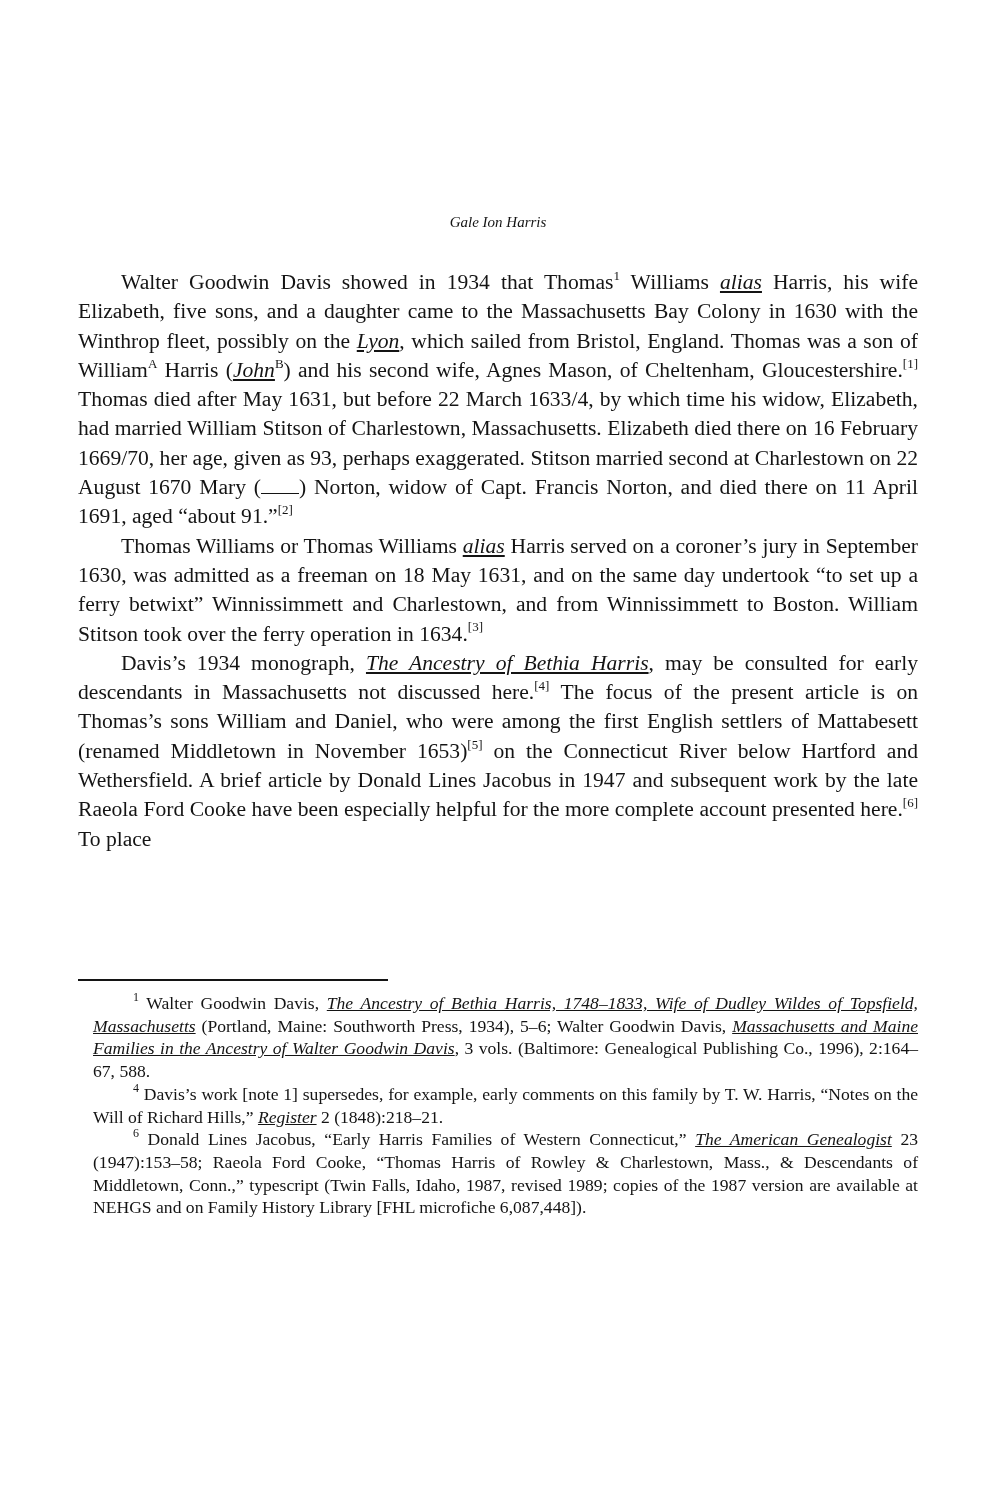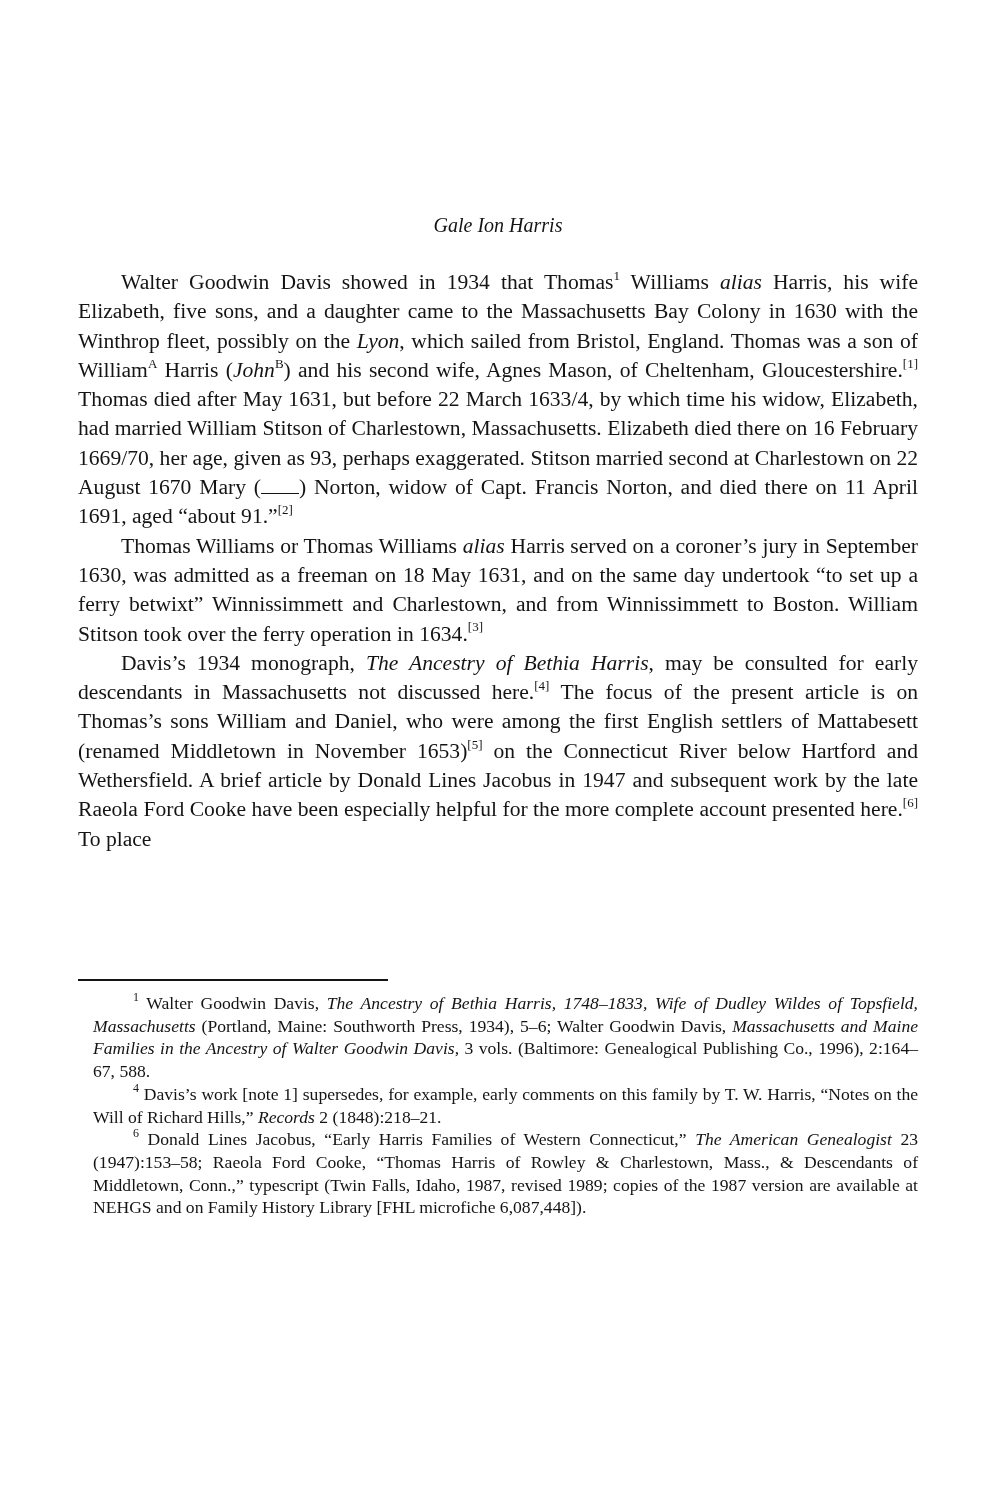--- a/index.html
+++ b/index.html
@@ -3,47 +3,47 @@
 <meta charset="utf-8">
 <style>
   html, body { margin: 0; padding: 0; background: #ffffff; }
   body { width: 1000px; height: 1508px; position: relative; overflow: hidden;
          font-family: "Liberation Serif", "DejaVu Serif", serif; color: #141414; }
   .page { position: absolute; left: 78px; top: 0; width: 840px; }
   .title { position: absolute; top: 120px; left: 0; width: 840px; text-align: center;
            font-size: 26px; line-height: 34px; letter-spacing: 0.1px; }
   .title sup { font-size: 15px; vertical-align: 0; position: relative; top: -11px; }
   .author { position: absolute; top: 214px; left: 0; width: 840px; text-align: center;
-            font-size: 20px; font-style: italic; }
+            font-size: 15px; font-style: italic; }
   .body { position: absolute; top: 268px; left: 0; width: 840px; font-size: 21.6px;
           line-height: 29.3px; text-align: justify; }
   .body p { margin: 0; text-indent: 43px; }
   sup.fn { font-size: 13px; line-height: 0; position: relative; top: -1px; vertical-align: super; }
   .rule { position: absolute; top: 979px; left: 0; width: 310px; height: 2px; background: #141414; }
   .notes { position: absolute; top: 992px; left: 0; width: 840px; font-size: 17.6px;
            line-height: 22.7px; text-align: justify; }
   .notes p { margin: 0 0 0 15px; text-indent: 40px; }
   .notes sup.fn { font-size: 12px; }
   .blank { display: inline-block; width: 38px; border-bottom: 1.5px solid #141414; height: 16px; vertical-align: baseline; }
-  i { font-style: italic; }
+  i { font-style: italic; text-decoration: underline; }
 </style>
 </head>
 <body>
 
 <div class="page">
   <div class="title">
   </div>
   <div class="author">Gale Ion Harris</div>
 
   <div class="body">
     <p>Walter Goodwin Davis showed in 1934 that Thomas<sup class="fn">1</sup> Williams <i>alias</i> Harris, his wife Elizabeth, five sons, and a daughter came to the Massachusetts Bay Colony in 1630 with the Winthrop fleet, possibly on the <i>Lyon</i>, which sailed from Bristol, England. Thomas was a son of William<sup class="fn">A</sup> Harris (<i>John</i><sup class="fn">B</sup>) and his second wife, Agnes Mason, of Cheltenham, Gloucestershire.<sup class="fn">[1]</sup> Thomas died after May 1631, but before 22 March 1633/4, by which time his widow, Elizabeth, had married William Stitson of Charlestown, Massachusetts. Elizabeth died there on 16 February 1669/70, her age, given as 93, perhaps exaggerated. Stitson married second at Charlestown on 22 August 1670 Mary (<span class="blank"></span>) Norton, widow of Capt. Francis Norton, and died there on 11 April 1691, aged “about 91.”<sup class="fn">[2]</sup></p>
     <p>Thomas Williams or Thomas Williams <i>alias</i> Harris served on a coroner’s jury in September 1630, was admitted as a freeman on 18 May 1631, and on the same day undertook “to set up a ferry betwixt” Winnissimmett and Charlestown, and from Winnissimmett to Boston. William Stitson took over the ferry operation in 1634.<sup class="fn">[3]</sup></p>
     <p>Davis’s 1934 monograph, <i>The Ancestry of Bethia Harris</i>, may be consulted for early descendants in Massachusetts not discussed here.<sup class="fn">[4]</sup> The focus of the present article is on Thomas’s sons William and Daniel, who were among the first English settlers of Mattabesett (renamed Middletown in November 1653)<sup class="fn">[5]</sup> on the Connecticut River below Hartford and Wethersfield. A brief article by Donald Lines Jacobus in 1947 and subsequent work by the late Raeola Ford Cooke have been especially helpful for the more complete account presented here.<sup class="fn">[6]</sup> To place</p>
   </div>
 
   <div class="rule"></div>
 
   <div class="notes">
     <p><sup class="fn">1</sup> Walter Goodwin Davis, <i>The Ancestry of Bethia Harris, 1748–1833, Wife of Dudley Wildes of Topsfield, Massachusetts</i> (Portland, Maine: Southworth Press, 1934), 5–6; Walter Goodwin Davis, <i>Massachusetts and Maine Families in the Ancestry of Walter Goodwin Davis</i>, 3 vols. (Baltimore: Genealogical Publishing Co., 1996), 2:164–67, 588.</p>
-    <p><sup class="fn">4</sup> Davis’s work [note 1] supersedes, for example, early comments on this family by T. W. Harris, “Notes on the Will of Richard Hills,” <i>Records</i> 2 (1848):218–21.</p>
+    <p><sup class="fn">4</sup> Davis’s work [note 1] supersedes, for example, early comments on this family by T. W. Harris, “Notes on the Will of Richard Hills,” <i>Register</i> 2 (1848):218–21.</p>
     <p><sup class="fn">6</sup> Donald Lines Jacobus, “Early Harris Families of Western Connecticut,” <i>The American Genealogist</i> 23 (1947):153–58; Raeola Ford Cooke, “Thomas Harris of Rowley &amp; Charlestown, Mass., &amp; Descendants of Middletown, Conn.,” typescript (Twin Falls, Idaho, 1987, revised 1989; copies of the 1987 version are available at NEHGS and on Family History Library [FHL microfiche 6,087,448]).</p>
   </div>
 </div>
 
 </body></html>

